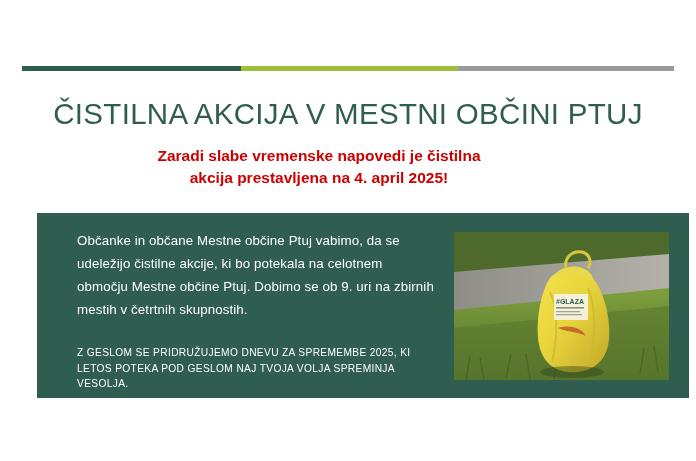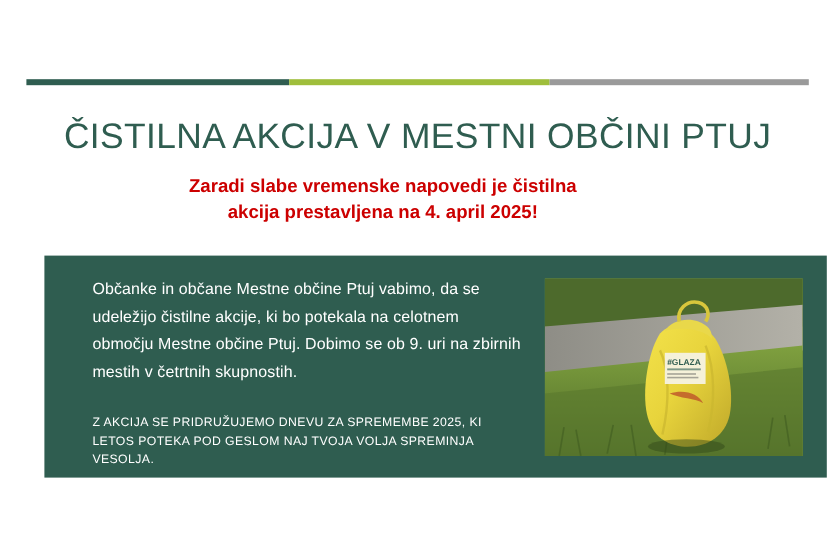--- a/index.html
+++ b/index.html
@@ -130,21 +130,21 @@
 
   <div class="subtitle">
     <span class="subtitle-line">Zaradi slabe vremenske napovedi je čistilna</span>
     <span class="subtitle-line">akcija prestavljena na 4. april 2025!</span>
   </div>
 
   <div class="panel">
 
     <div class="panel-text">
       <p class="body-para">Občanke in občane Mestne občine Ptuj vabimo, da se udeležijo čistilne akcije, ki bo potekala na celotnem območju Mestne občine Ptuj. Dobimo se ob 9. uri na zbirnih mestih v četrtnih skupnostih.</p>
-      <p class="small-para"><span>Z AKCIJA SE PRIDRUŽUJEMO </span><b>DNEVU ZA SPREMEMBE 2025,</b><span> KI LETOS POTEKA POD GESLOM </span><b>NAJ TVOJA VOLJA SPREMINJA VESOLJA</b><span>.</span></p>
+      <p class="small-para"><span>Z GESLOM SE PRIDRUŽUJEMO </span><b>DNEVU ZA SPREMEMBE 2025,</b><span> KI LETOS POTEKA POD GESLOM </span><b>NAJ TVOJA VOLJA SPREMINJA VESOLJA</b><span>.</span></p>
     </div>
 
     <div class="photo">
       <svg width="215" height="148" viewBox="0 0 215 148">
         <defs>
           <linearGradient id="grassTop" x1="0" y1="0" x2="0" y2="1">
             <stop offset="0%" stop-color="#5f7d32"></stop>
             <stop offset="100%" stop-color="#7d9a44"></stop>
           </linearGradient>
           <linearGradient id="roadG" x1="0" y1="0" x2="1" y2="0">

